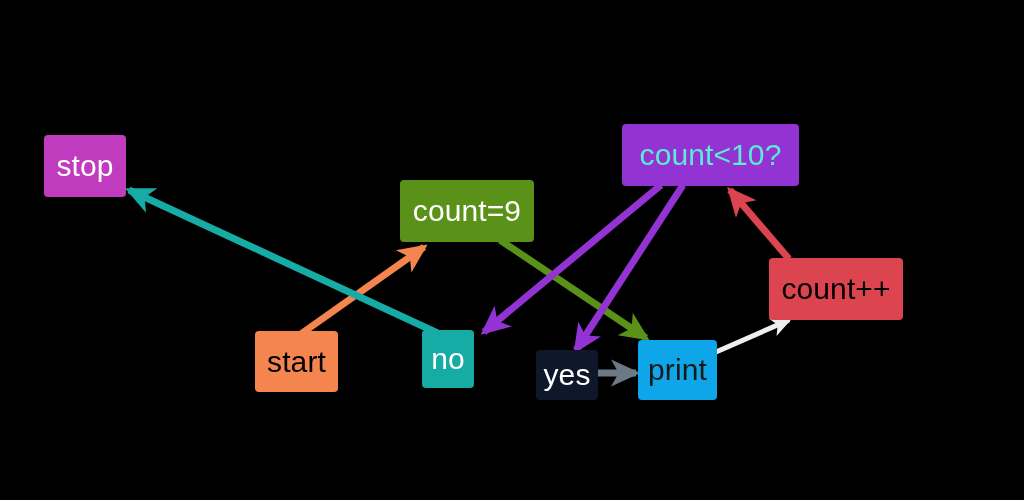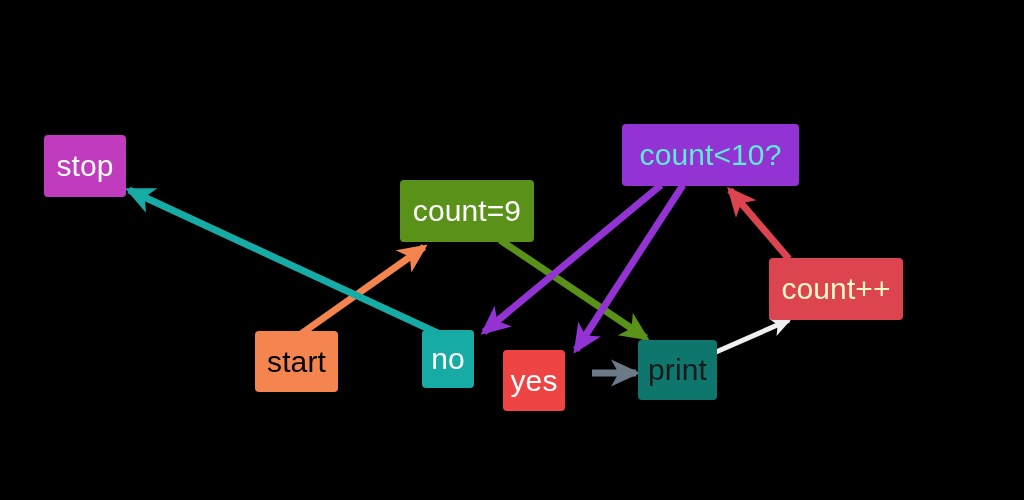--- a/index.html
+++ b/index.html
@@ -79,28 +79,28 @@
     </svg>
 <div class="node" style="left: 44px; top: 135px; width: 82px; height: 62px; background: rgb(193, 59, 190); color: rgb(255, 255, 255);">
       <span>stop</span>
     </div>
     <div class="node" style="left: 400px; top: 180px; width: 134px; height: 62px; background: rgb(90, 145, 25); color: rgb(255, 255, 255);">
       <span>count=9</span>
     </div>
     <div class="node" style="left: 613px; top: 124px; width: 177px; height: 62px; background: rgb(147, 51, 212); color: #5eead4; margin-left: 9px;">
       <span>count&lt;10?</span>
     </div>
-    <div class="node" style="left: 769px; top: 258px; width: 134px; height: 62px; background: rgb(220, 69, 80); color: #fef9c3;">
+    <div class="node" style="left: 769px; top: 258px; width: 134px; height: 62px; background: rgb(220, 69, 80); color: #000000;">
       <span>count++</span>
     </div>
     <div class="node" style="left: 255px; top: 331px; width: 83px; height: 61px; background: rgb(245, 133, 79); color: #000000;">
       <span>start</span>
     </div>
     <div class="node" style="left: 422px; top: 330px; width: 52px; height: 58px; background: rgb(23, 171, 165); color: rgb(255, 255, 255);">
       <span>no</span>
     </div>
-    <div class="node" style="left: 503px; top: 350px; width: 62px; height: 61px; background: #ef4444; color: rgb(255, 255, 255);">
+    <div class="node" style="left: 536px; top: 350px; width: 62px; height: 50px; background: #0f172a; color: rgb(255, 255, 255);">
       <span>yes</span>
     </div>
-    <div class="node" style="left: 638px; top: 340px; width: 79px; height: 60px; background: #0f766e; color: rgb(26, 26, 26);">
+    <div class="node" style="left: 638px; top: 340px; width: 79px; height: 60px; background: #0ea5e9; color: rgb(26, 26, 26);">
       <span>print</span>
     </div>
   </div>
 
 </body></html>

